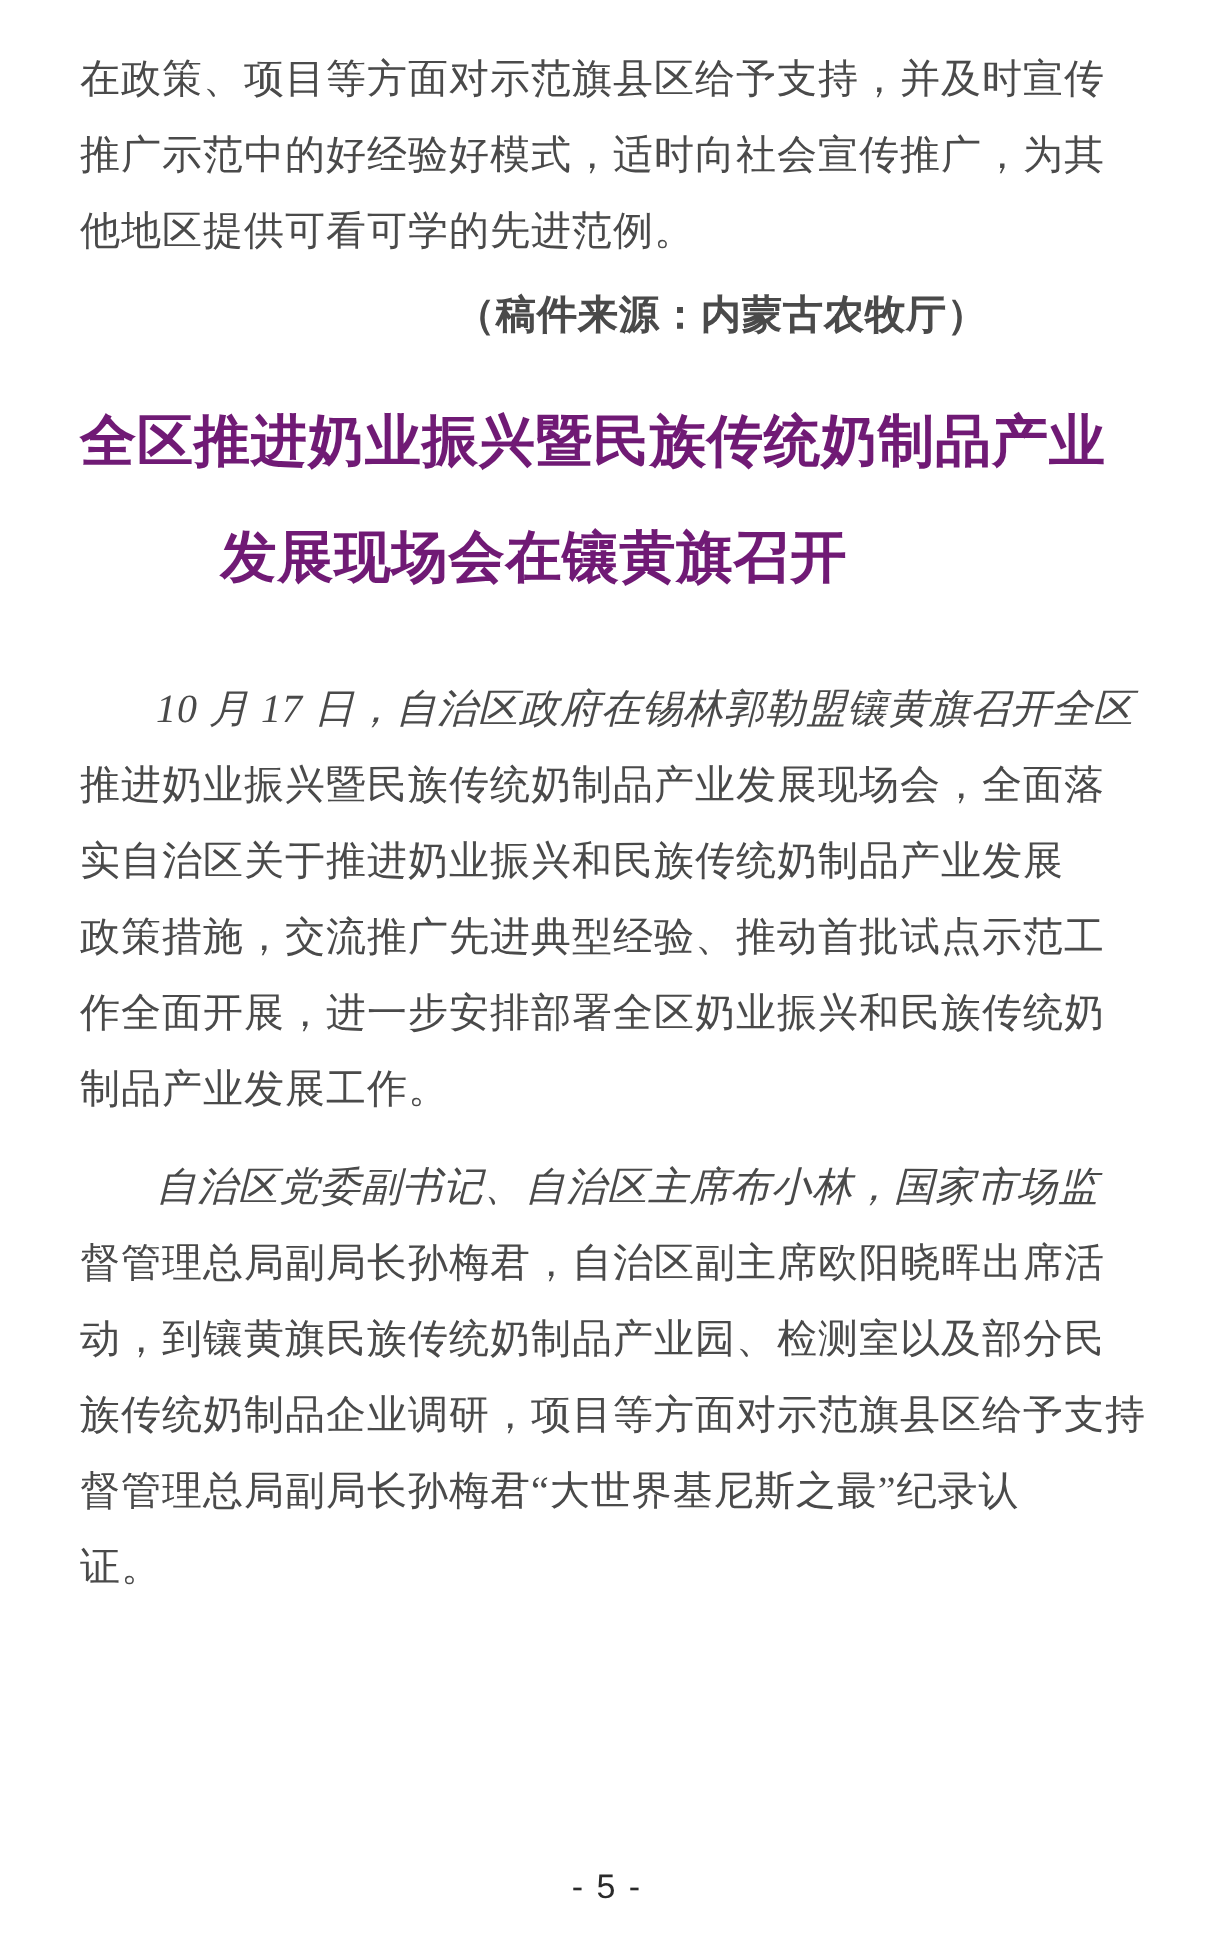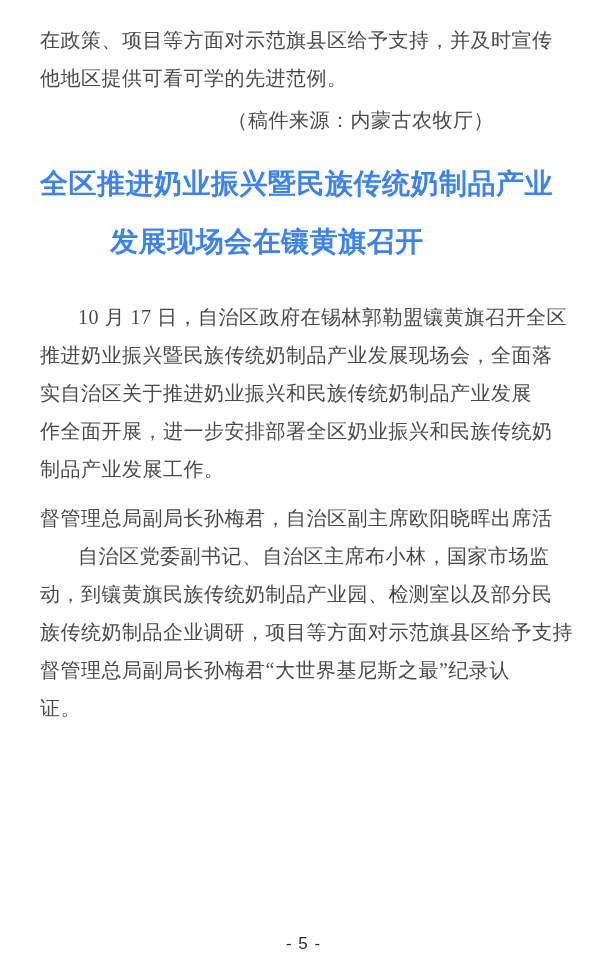--- a/index.html
+++ b/index.html
@@ -29,38 +29,40 @@
     text-align-last: justify;
     white-space: nowrap;
     color: #4a4a4a;
   }
   .line.last-line {
     text-align-last: left;
   }
   
   .indent-para .line.first-line {
     padding-left: 38px;
+    font-style: italic;
   }
   .source-line {
     font-size: 20px;
     line-height: 38px;
     letter-spacing: 0.5px;
     text-align: right;
     margin-top: 4px;
     color: #4a4a4a;
+    font-weight: bold;
   }
   .article-title {
     margin-top: 16px;
   }
   .article-title .line {
     font-size: 28px;
     line-height: 58px;
     font-weight: bold;
     letter-spacing: 0.5px;
-    color: #3b82f6;
+    color: #701a75;
     text-align: center;
     text-align-last: center;
     white-space: nowrap;
   }
   .para-1 { margin-top: 27px; }
   .para-2 { margin-top: 11px; }
   .page-footer {
     position: absolute;
     left: 0;
     right: 0;
@@ -72,41 +74,43 @@
     color: #2a2a2a;
   }
 </style>
 </head>
 <body>
 
 <div class="page">
 
   <div class="continuation indent-none">
       <div class="line first-line">在政策、项目等方面对示范旗县区给予支持，并及时宣传</div>
+      <div class="line">推广示范中的好经验好模式，适时向社会宣传推广，为其</div>
       <div class="line last-line">他地区提供可看可学的先进范例。</div>
     </div>
 
   <div class="source-line">（稿件来源：内蒙古农牧厅）</div>
 
   <div class="article-title">
       <div class="line first-line">全区推进奶业振兴暨民族传统奶制品产业</div>
       <div class="line last-line">发展现场会在镶黄旗召开</div>
     </div>
 
   <div class="para-1 indent-para">
       <div class="line first-line">10 月 17 日，自治区政府在锡林郭勒盟镶黄旗召开全区</div>
       <div class="line">推进奶业振兴暨民族传统奶制品产业发展现场会，全面落</div>
       <div class="line">实自治区关于推进奶业振兴和民族传统奶制品产业发展</div>
+      <div class="line">政策措施，交流推广先进典型经验、推动首批试点示范工</div>
       <div class="line">作全面开展，进一步安排部署全区奶业振兴和民族传统奶</div>
       <div class="line last-line">制品产业发展工作。</div>
     </div>
 
   <div class="para-2 indent-para">
+      <div class="line first-line">自治区党委副书记、自治区主席布小林，国家市场监</div>
       <div class="line">督管理总局副局长孙梅君，自治区副主席欧阳晓晖出席活</div>
-      <div class="line first-line">自治区党委副书记、自治区主席布小林，国家市场监</div>
       <div class="line">动，到镶黄旗民族传统奶制品产业园、检测室以及部分民</div>
       <div class="line">族传统奶制品企业调研，项目等方面对示范旗县区给予支持</div>
       <div class="line">督管理总局副局长孙梅君“大世界基尼斯之最”纪录认</div>
       <div class="line last-line">证。</div>
     </div>
 
 </div>
 
 <div class="page-footer">- 5 -</div>
 

